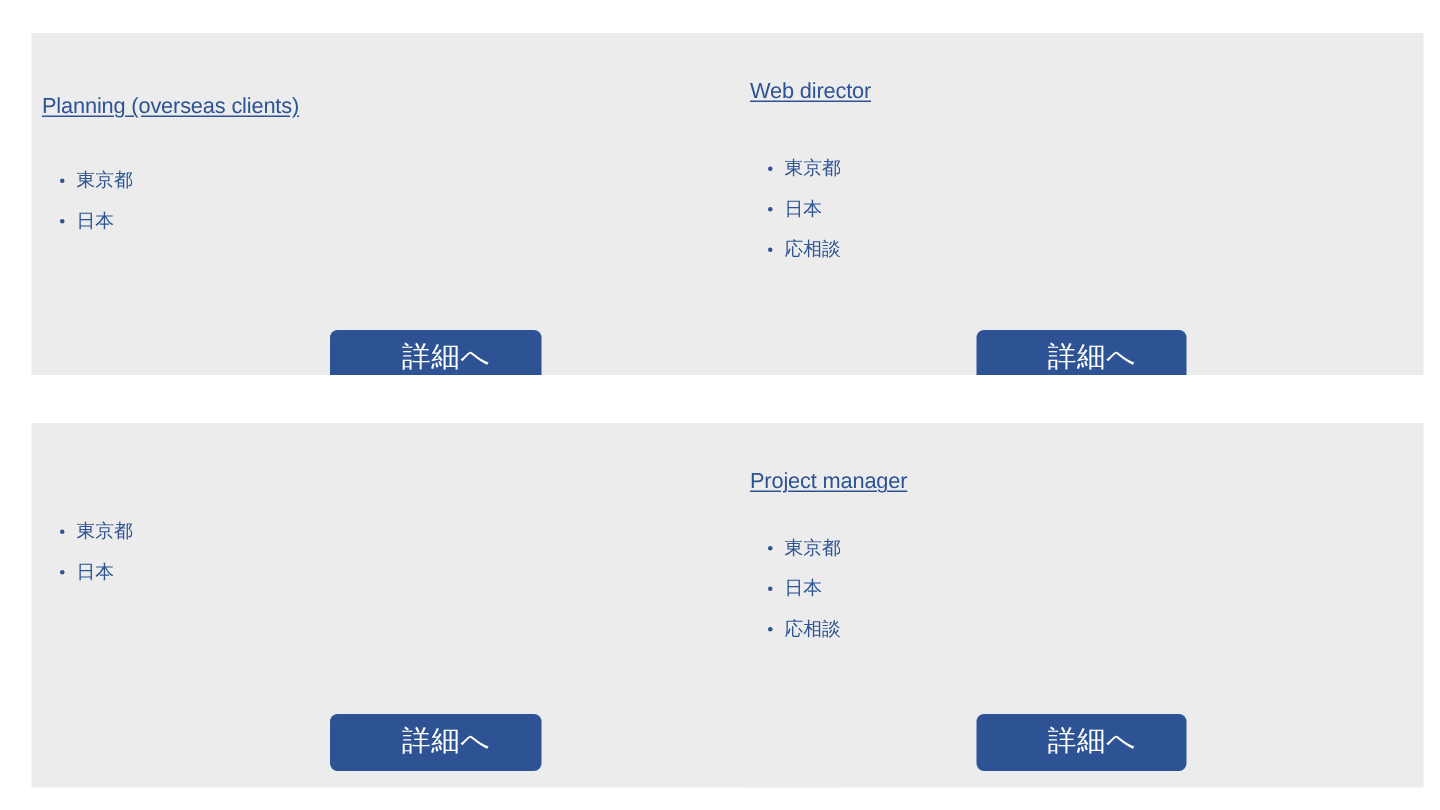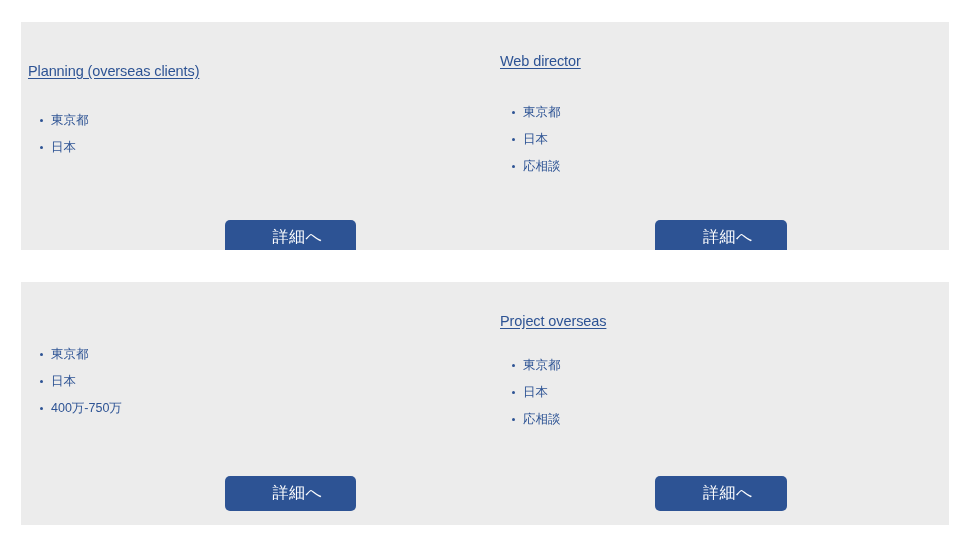--- a/index.html
+++ b/index.html
@@ -92,21 +92,21 @@
   .row-top .btn-wrap    { top: 198px; }
   .row-bottom .btn-wrap { top: 194px; }
 
   .detail-button {
     display: inline-block;
     background: #2d5394;
     color: #ffffff;
     border: none;
     border-radius: 5px;
     font-family: "Liberation Sans", "DejaVu Sans", sans-serif;
-    font-size: 16px;
+    font-size: 19px;
     line-height: 1;
     padding: 9px 34px 10px 48px;
     min-width: 125px;
     box-sizing: border-box;
     cursor: pointer;
     letter-spacing: 0.5px;
   }
 </style>
 </head>
 <body>
@@ -133,29 +133,28 @@
     </ul>
     <div class="btn-wrap">
       <button class="detail-button">詳細へ</button>
     </div>
   </div>
 
   <div class="job-card col-left row-bottom pad-left">
     <ul class="job-meta">
       <li><span class="bullet"></span><span>東京都</span></li>
       <li><span class="bullet"></span><span>日本</span></li>
-      <li><span class="bullet"></span><span>400万-750万</span></li>
     </ul>
     <div class="btn-wrap">
       <button class="detail-button">詳細へ</button>
     </div>
   </div>
 
   <div class="job-card col-right row-bottom pad-right">
-    <a class="job-title" href="#">Project overseas</a>
+    <a class="job-title" href="#">Project manager</a>
     <ul class="job-meta">
       <li><span class="bullet"></span><span>東京都</span></li>
       <li><span class="bullet"></span><span>日本</span></li>
       <li><span class="bullet"></span><span>応相談</span></li>
     </ul>
     <div class="btn-wrap">
       <button class="detail-button">詳細へ</button>
     </div>
   </div>
 

